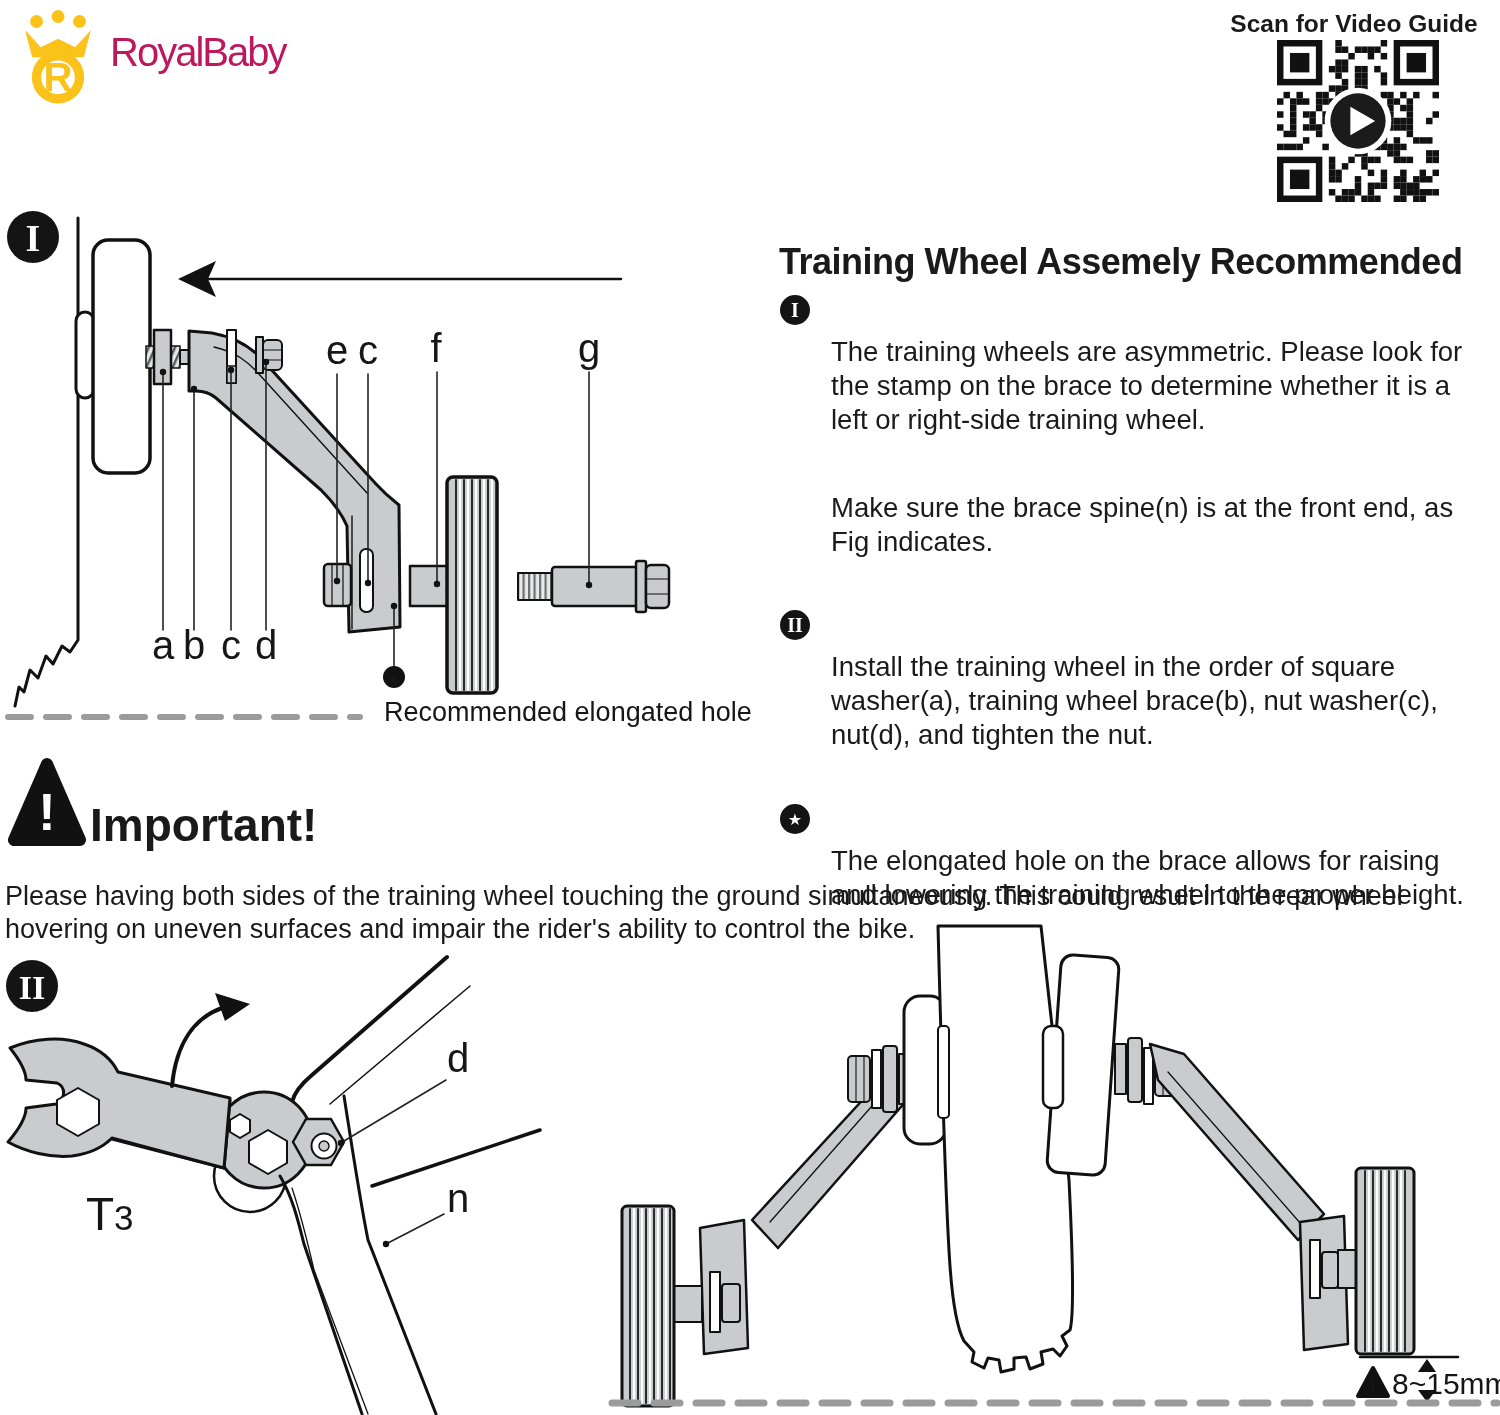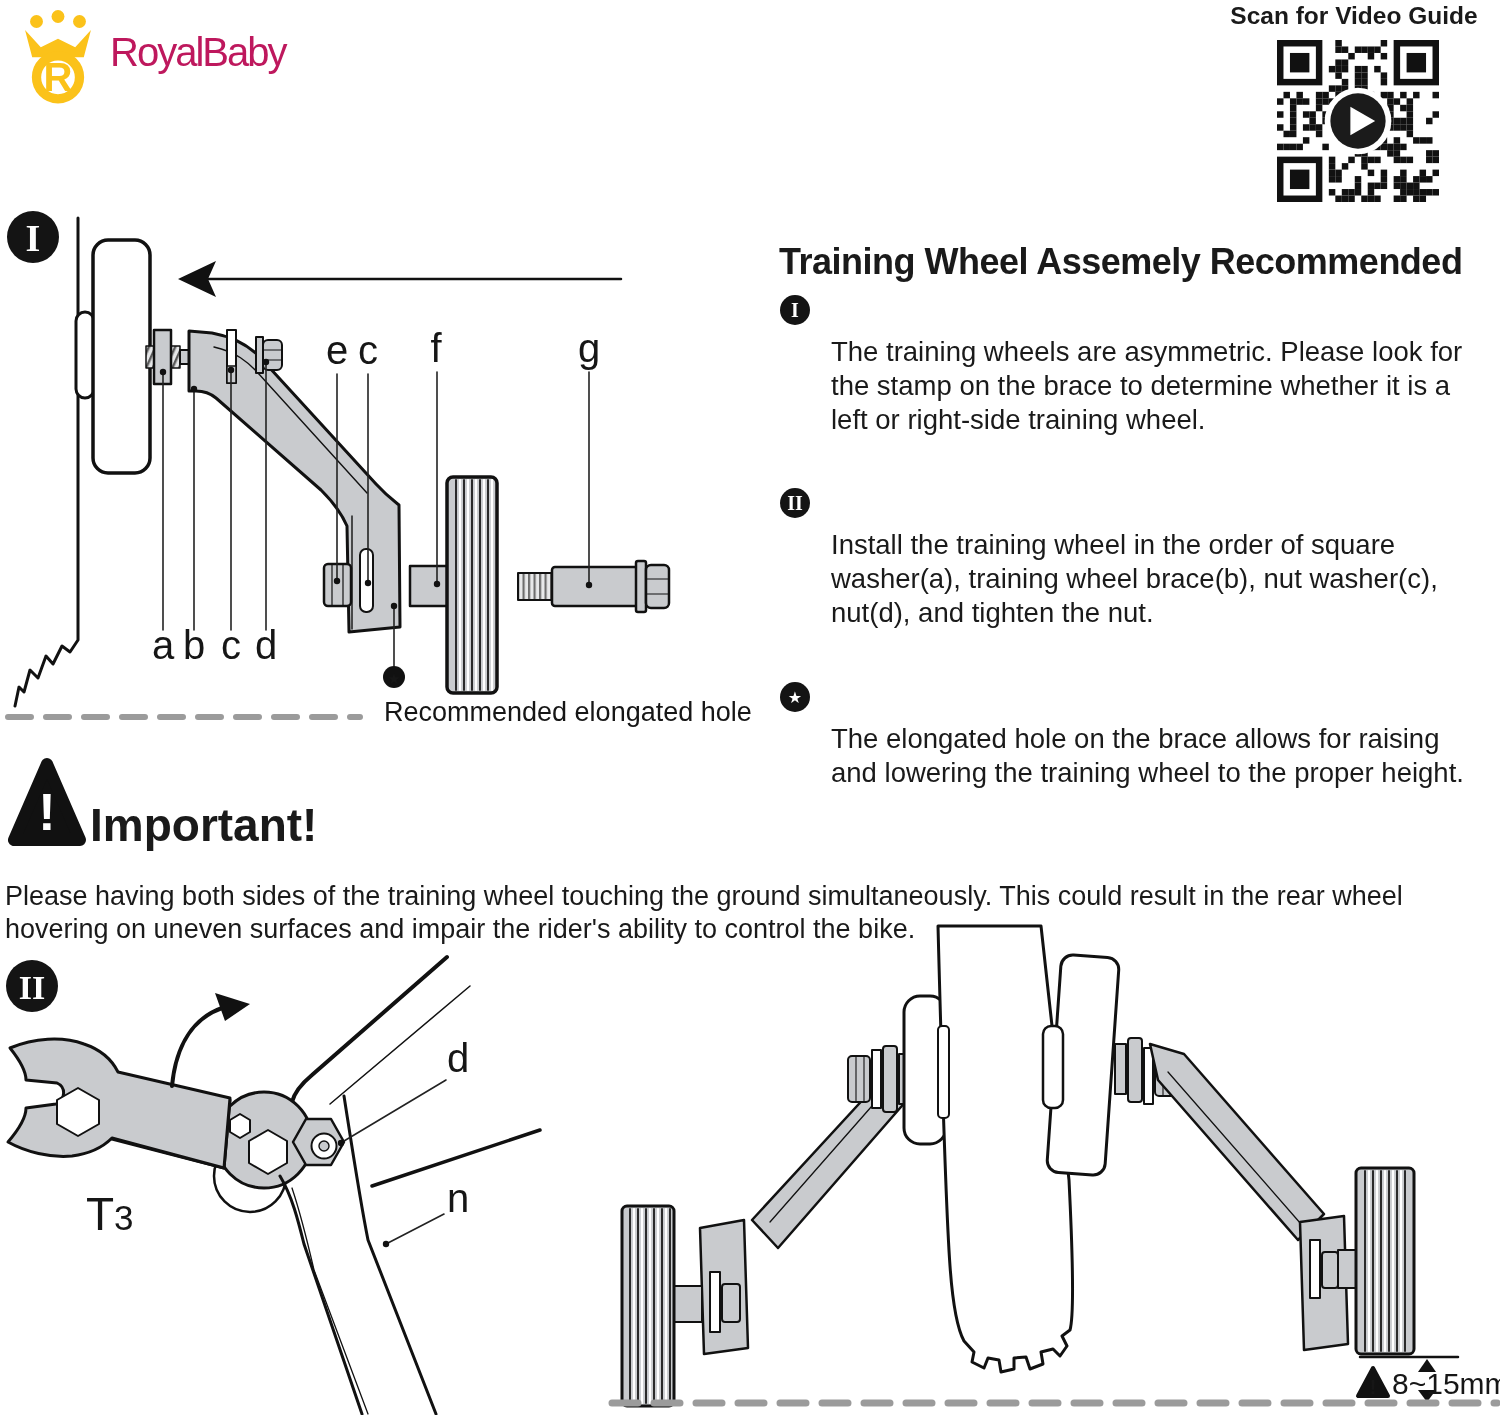--- a/index.html
+++ b/index.html
@@ -2,21 +2,21 @@
 <html><head>
 <meta charset="utf-8">
 <style>
   html,body{margin:0;padding:0;background:#fff}
   body{width:1500px;height:1415px;position:relative;font-family:"Liberation Sans","DejaVu Sans",sans-serif;color:#1a1a1a;overflow:hidden}
   .abs{position:absolute}
   
   .logo{left:14px;top:10px;display:flex;align-items:flex-start;z-index:2}
   .logo-icon{width:88px;height:96px}
   .logo-text{color:#be185d;font-size:40px;font-weight:normal;letter-spacing:-2px;margin:20px 0 0 8px}
-  .scan-label{left:1212px;top:2px;width:284px;text-align:center;font-size:24.5px;font-weight:bold;z-index:2}
+  .scan-label{left:1212px;top:10px;width:284px;text-align:center;font-size:24.5px;font-weight:bold;z-index:2}
   .qr{left:1277px;top:40px;width:162px;height:162px;z-index:2}
   
   .instructions{left:779px;top:240px;width:716px;z-index:2}
   .instructions h1{margin:0;font-size:36px;font-weight:bold;letter-spacing:-.5px;line-height:44px}
   .step{display:flex;margin-top:9px}
   .step.s2{margin-top:7px}
   .step.s3{margin-top:8px}
   .bullet{flex:0 0 30px;width:30px;height:30px;border-radius:50%;background:#141414;color:#fff;display:flex;align-items:center;justify-content:center;font-family:"Liberation Serif","DejaVu Serif",serif;font-weight:bold;font-size:20px;margin:2px 13px 0 1px}
   .bullet.star{font-size:16px;font-family:"DejaVu Sans",sans-serif}
   .step-text{font-size:27.5px;line-height:34px;white-space:pre-line}
@@ -270,20 +270,22 @@
 
 <section class="abs instructions">
   <h1>Training Wheel Assemely Recommended</h1>
 
   <div class="step s1">
     <div class="bullet roman">I</div>
     <div class="step-text">
       <p>The training wheels are asymmetric. Please look for
 the stamp on the brace to determine whether it is a
 left or right-side training wheel.</p>
+      <p>Make sure the brace spine(n) is at the front end, as
+Fig indicates.</p>
     </div>
   </div>
 
   <div class="step s2">
     <div class="bullet roman">II</div>
     <div class="step-text">
       <p>Install the training wheel in the order of square
 washer(a), training wheel brace(b), nut washer(c),
 nut(d), and tighten the nut.</p>
     </div>

